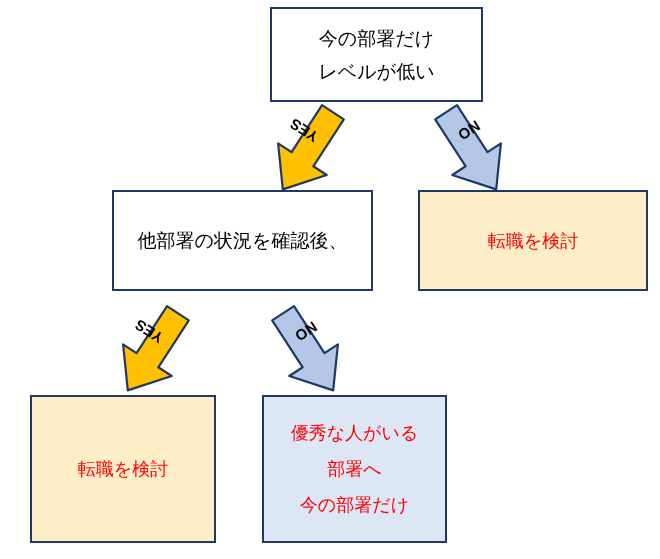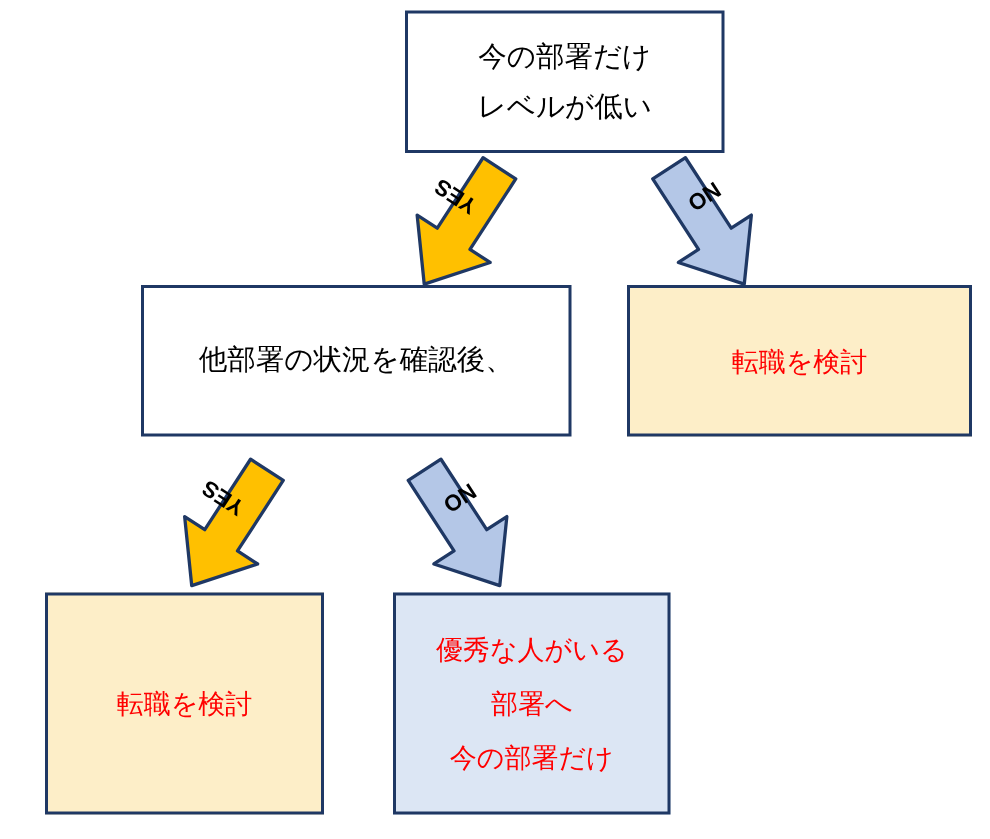--- a/index.html
+++ b/index.html
@@ -105,21 +105,21 @@
 
   <div class="arrow" style="left:425px; top:95px;">
     <svg viewBox="0 0 104 104" xmlns="http://www.w3.org/2000/svg">
       <g transform="rotate(-33 52 52)">
         <path d="M 32 6 L 58 6 L 58 62 L 74 62 L 45 98 L 16 62 L 32 62 Z" fill="#B4C7E7" stroke="#1F3864" stroke-width="2.2" stroke-linejoin="round"></path>
       </g>
     </svg>
   </div>
   <div class="arrow-label" style="left:458px; top:122px; transform: rotate(147deg); transform-origin: center center;">NO</div>
 
-  <div class="node white" style="left:94px; top:190px; width:287px; height:101px;font-family:Liberation Serif, serif;">
+  <div class="node white" style="left:112px; top:190px; width:261px; height:101px;font-family:Liberation Serif, serif;">
     <span class="line">他部署の状況を確認後、</span>
   </div>
 
   <div class="node cream" style="left:418px; top:190px; width:230px; height:101px;">
     <span class="line">転職を検討</span>
   </div>
 
   <div class="arrow" style="left:95px; top:296px;">
     <svg viewBox="0 0 104 104" xmlns="http://www.w3.org/2000/svg">
       <g transform="rotate(33 52 52)">

